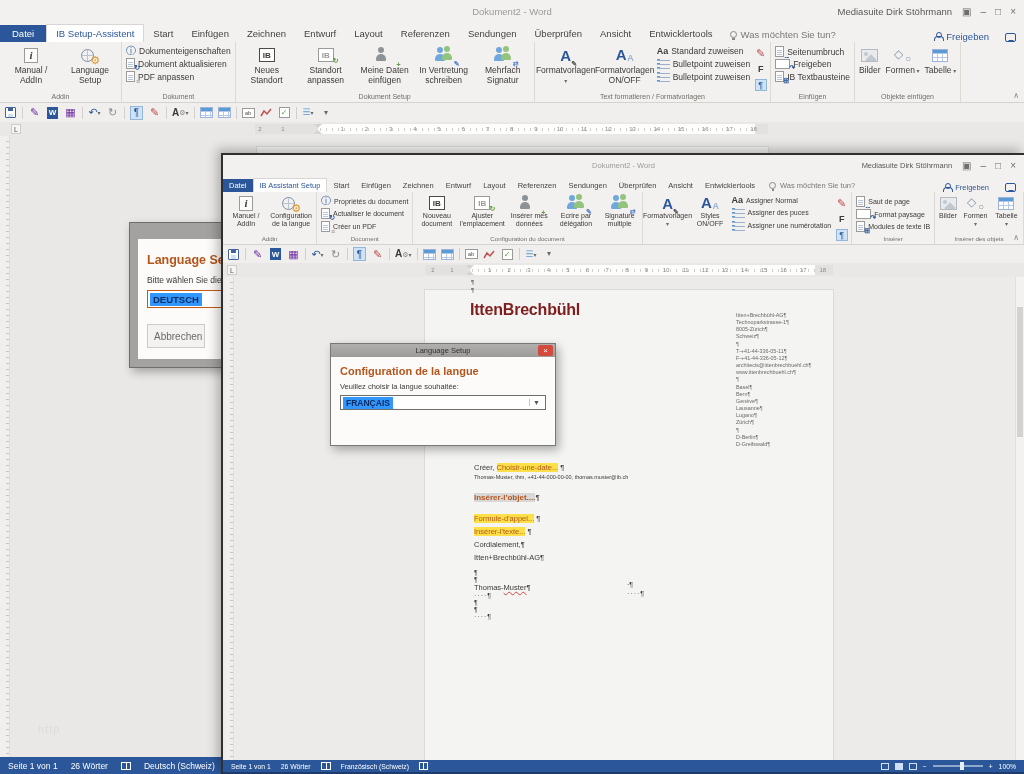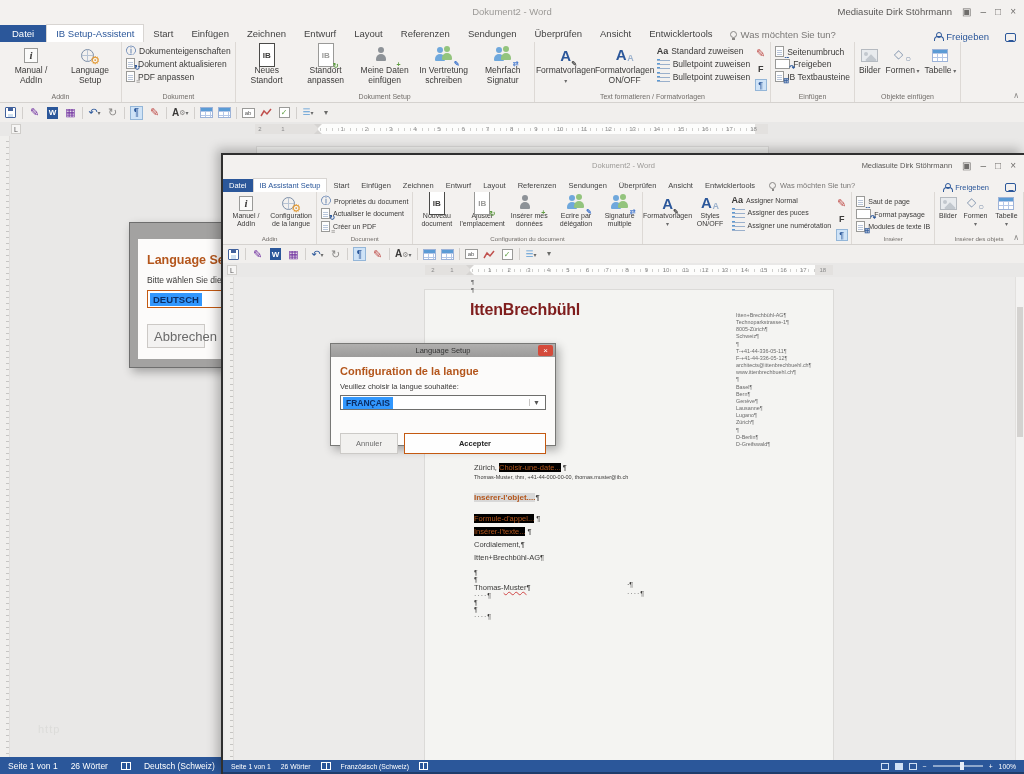--- a/index.html
+++ b/index.html
@@ -56,21 +56,21 @@
   .g{display:inline-flex;align-items:center;justify-content:center;line-height:1;}
   .icbox{width:14px;height:15px;border:1px solid #9a9a98;background:#fbfbfa;display:flex;align-items:center;justify-content:center;}
   .icbox i{font:italic 700 11px "Liberation Serif",serif;color:#3b3a39;}
   .icglobe{width:13px;height:13px;border:1px solid #7d8fa8;border-radius:50%;position:relative;
     background-image:linear-gradient(transparent 45%,#b8c4d4 45%,#b8c4d4 55%,transparent 55%),linear-gradient(90deg,transparent 45%,#b8c4d4 45%,#b8c4d4 55%,transparent 55%);}
   .icglobe .gear{position:absolute;right:-7px;bottom:-6px;color:#e2962c;font-size:11px;}
   .icdoc{width:9px;height:11px;background:#fdfdfd;border:1px solid #9a9a98;position:relative;display:inline-block;}
   .icdoc::after{content:'';position:absolute;left:1px;right:1px;top:2px;height:6px;
     background:repeating-linear-gradient(transparent 0,transparent 1px,#b9c6da 1px,#b9c6da 2px);}
   .ov{position:absolute;right:-6px;bottom:-4px;font-size:7px;font-weight:700;}
-  .icib{width:16px;height:24px;border:1.5px solid #4a4a48;background:#fff;color:#3b3a39;font-weight:700;font-size:8px;
+  .icib{width:16px;height:14px;border:1.5px solid #4a4a48;background:#fff;color:#3b3a39;font-weight:700;font-size:8px;
     display:flex;align-items:center;justify-content:center;position:relative;}
   .icib.gray{border-color:#9a9a98;color:#9a9a98;}
   .icperson{width:20px;height:18px;position:relative;display:inline-block;}
   .icperson .h1{position:absolute;left:3px;top:1px;width:6px;height:6px;border-radius:50%;background:#8d9297;}
   .icperson .b1{position:absolute;left:1px;top:8px;width:10px;height:7px;border-radius:5px 5px 1px 1px;background:#8d9297;}
   .icperson.duo .h1{background:#6fa8dc;} .icperson.duo .b1{background:#6fa8dc;}
   .icperson.duo .h2{position:absolute;left:10px;top:0;width:6px;height:6px;border-radius:50%;background:#93c47d;}
   .icperson.duo .b2{position:absolute;left:8px;top:7px;width:10px;height:7px;border-radius:5px 5px 1px 1px;background:#93c47d;}
   .icA{font-size:15px;font-weight:700;color:#2b579a;position:relative;line-height:1;}
   .icA .ov{color:#555;}
@@ -130,21 +130,21 @@
   #f-page{left:202px;top:13px;width:408px;height:700px;}
   .scrollv{position:absolute;right:0;top:0;bottom:0;width:9px;background:#f3f2f1;border-left:1px solid #e2e0de;}
   .scrollv .thumb{position:absolute;left:1px;right:1px;top:30px;height:130px;background:#d4d2d0;}
   .watermark{position:absolute;left:38px;top:587px;color:#dcdcda;font-size:11px;letter-spacing:1px;}
   
   .logo{position:absolute;left:247px;top:24px;font-size:16px;font-weight:700;color:#7f1d1d;letter-spacing:-0.2px;}
   .pmark{position:absolute;left:248px;color:#4a4a4c;font-size:6px;line-height:1;}
   .addr{position:absolute;left:513px;top:35px;font-size:5.4px;line-height:7.15px;color:#6a6a6a;white-space:pre;}
   .bodyline{position:absolute;white-space:pre;color:#3b3a39;}
   .t55{font-size:5.5px;} .t70{font-size:7px;} .t75{font-size:7.5px;} .t80{font-size:8px;}
-  .run-ph{background:#000000;color:#b4561c;text-align:right;}
+  .run-ph{background:#fde047;color:#b4561c;text-align:right;}
   .run-phb{background:#d8d8d8;color:#b4561c;font-weight:700;}
   .run-plain{color:#3b3a39;}
   .run-mark{color:#3b3a39;}
   .run-dots{color:#777;letter-spacing:1px;}
   .run-err{text-decoration:underline wavy #d04545 1px;text-underline-offset:1px;}
   
   .dlg{position:absolute;box-shadow:3px 4px 9px rgba(0,0,0,.3);}
   #g-dialog{left:129px;top:86px;width:250px;height:146px;background:#a3a2a1;border:1px solid #6e6e6e;padding:16px 8px 8px;}
   #g-dialog .dlg-title{position:absolute;top:0;left:0;right:0;height:16px;display:flex;align-items:center;justify-content:center;
     color:#3a3a3a;font-size:8px;}
@@ -154,21 +154,21 @@
   .dlg-label{color:#3b3a39;}
   #g-dialog .dlg-label{font-size:8.5px;margin-bottom:5px;white-space:nowrap;}
   .dlg-select{background:#fff;display:flex;align-items:center;position:relative;}
   #g-dialog .dlg-select{border:1px solid #c45911;height:18px;width:220px;padding:0 2px;}
   .dlg-select .sel{background:#3297fd;color:#0b2e66;font-weight:700;padding:1px 3px;}
   #g-dialog .dlg-select .sel{font-size:9.5px;}
   .dlg-select .arrow{margin-left:auto;border-left:1px solid #c8c6c4;padding:0 3px;color:#555;font-size:7px;}
   .dlg-btns{display:flex;gap:6px;position:absolute;}
   #g-dialog .dlg-btns{left:9px;top:85px;}
   .dlg button{font-size:8px;cursor:default;}
-  #g-dialog .btn-cancel{width:58px;height:24px;background:#f3f2f1;border:1px solid #ccc9c6;color:#6a6a6a;font-size:13px;}
+  #g-dialog .btn-cancel{width:58px;height:24px;background:#f3f2f1;border:1px solid #ccc9c6;color:#6a6a6a;font-size:10px;}
   #f-dialog{left:107px;top:66px;width:226px;height:103px;background:#fcfbfa;border:1px solid #787876;}
   #f-dialog .dlg-title{height:13px;background:linear-gradient(#b0afae,#9c9b9a);display:flex;align-items:center;justify-content:center;
     position:relative;color:#333;font-size:7.5px;}
   #f-dialog .dlg-close{position:absolute;right:2px;top:1px;width:15px;height:11px;background:#d44a3a;color:#fff;font-size:8px;
     display:flex;align-items:center;justify-content:center;border-radius:2px;}
   #f-dialog .dlg-body{height:calc(100% - 13px);padding:7px 9px;}
   #f-dialog .dlg-head{font-size:11px;margin:1px 0 5px;}
   #f-dialog .dlg-label{font-size:7.5px;margin-bottom:4px;}
   #f-dialog .dlg-select{border:1px solid #6e6e6c;height:15px;width:206px;padding:0 2px;}
   #f-dialog .dlg-select .sel{font-size:8.5px;}
@@ -1035,21 +1035,21 @@
 Basel¶
 Bern¶
 Genève¶
 Lausanne¶
 Lugano¶
 Zürich¶
 ¶
 D-Berlin¶
 D-Greifswald¶</div>
       <div id="f-body">
-          <div class="bodyline t75" style="left: 251px; top: 186px;"><span class="run-plain">Zürich, </span><span class="run-ph">Choisir-une-date...</span><span class="run-mark"> ¶</span></div>
+          <div class="bodyline t75" style="left: 251px; top: 186px;"><span class="run-plain">Créer, </span><span class="run-ph">Choisir-une-date...</span><span class="run-mark"> ¶</span></div>
           <div class="bodyline t55" style="left: 251px; top: 197px;"><span class="run-plain">Thomas-Muster, thm, +41-44-000-00-00, thomas.muster@ib.ch</span></div>
           <div class="bodyline t80" style="left: 251px; top: 216px;"><span class="run-phb">Insérer-l'objet....</span><span class="run-mark">¶</span></div>
           <div class="bodyline t75" style="left: 251px; top: 237px;"><span class="run-ph">Formule-d'appel...</span><span class="run-mark"> ¶</span></div>
           <div class="bodyline t75" style="left: 251px; top: 250px;"><span class="run-ph">Insérer-l'texte...</span><span class="run-mark"> ¶</span></div>
           <div class="bodyline t75" style="left: 251px; top: 263px;"><span class="run-plain">Cordialement,</span><span class="run-mark">¶</span></div>
           <div class="bodyline t75" style="left: 251px; top: 276px;"><span class="run-plain">Itten+Brechbühl-AG</span><span class="run-mark">¶</span></div>
           <div class="bodyline t70" style="left: 251px; top: 292px;"><span class="run-mark">¶</span></div>
           <div class="bodyline t70" style="left: 251px; top: 299px;"><span class="run-mark">¶</span></div>
           <div class="bodyline t75" style="left: 251px; top: 306px;"><span class="run-plain">Thomas-</span><span class="run-err">Muster</span><span class="run-mark">¶</span></div>
           <div class="bodyline t70" style="left: 404px; top: 304px;"><span class="run-mark">·¶</span></div>
@@ -1067,24 +1067,20 @@
           <span>Language Setup</span>
           <span class="dlg-close">×</span>
         </div>
         <div class="dlg-body">
           <div class="dlg-head">Configuration de la langue</div>
           <div class="dlg-label">Veuillez choisir la langue souhaitée:</div>
           <div class="dlg-select">
             <span class="sel">FRANÇAIS</span>
             <span class="arrow">▼</span>
           </div>
-          <div class="dlg-btns">
-            <button class="btn-cancel">Annuler</button>
-            <button class="btn-ok">Accepter</button>
-          </div>
         </div>
       </div>
     </div>
     <div class="sbar" id="f-status">
       <span>Seite 1 von 1</span>
       <span>26 Wörter</span>
       <span class="icbook"></span>
       <span>Französisch (Schweiz)</span>
       <span class="icmacro"></span>
       <span class="sright">

